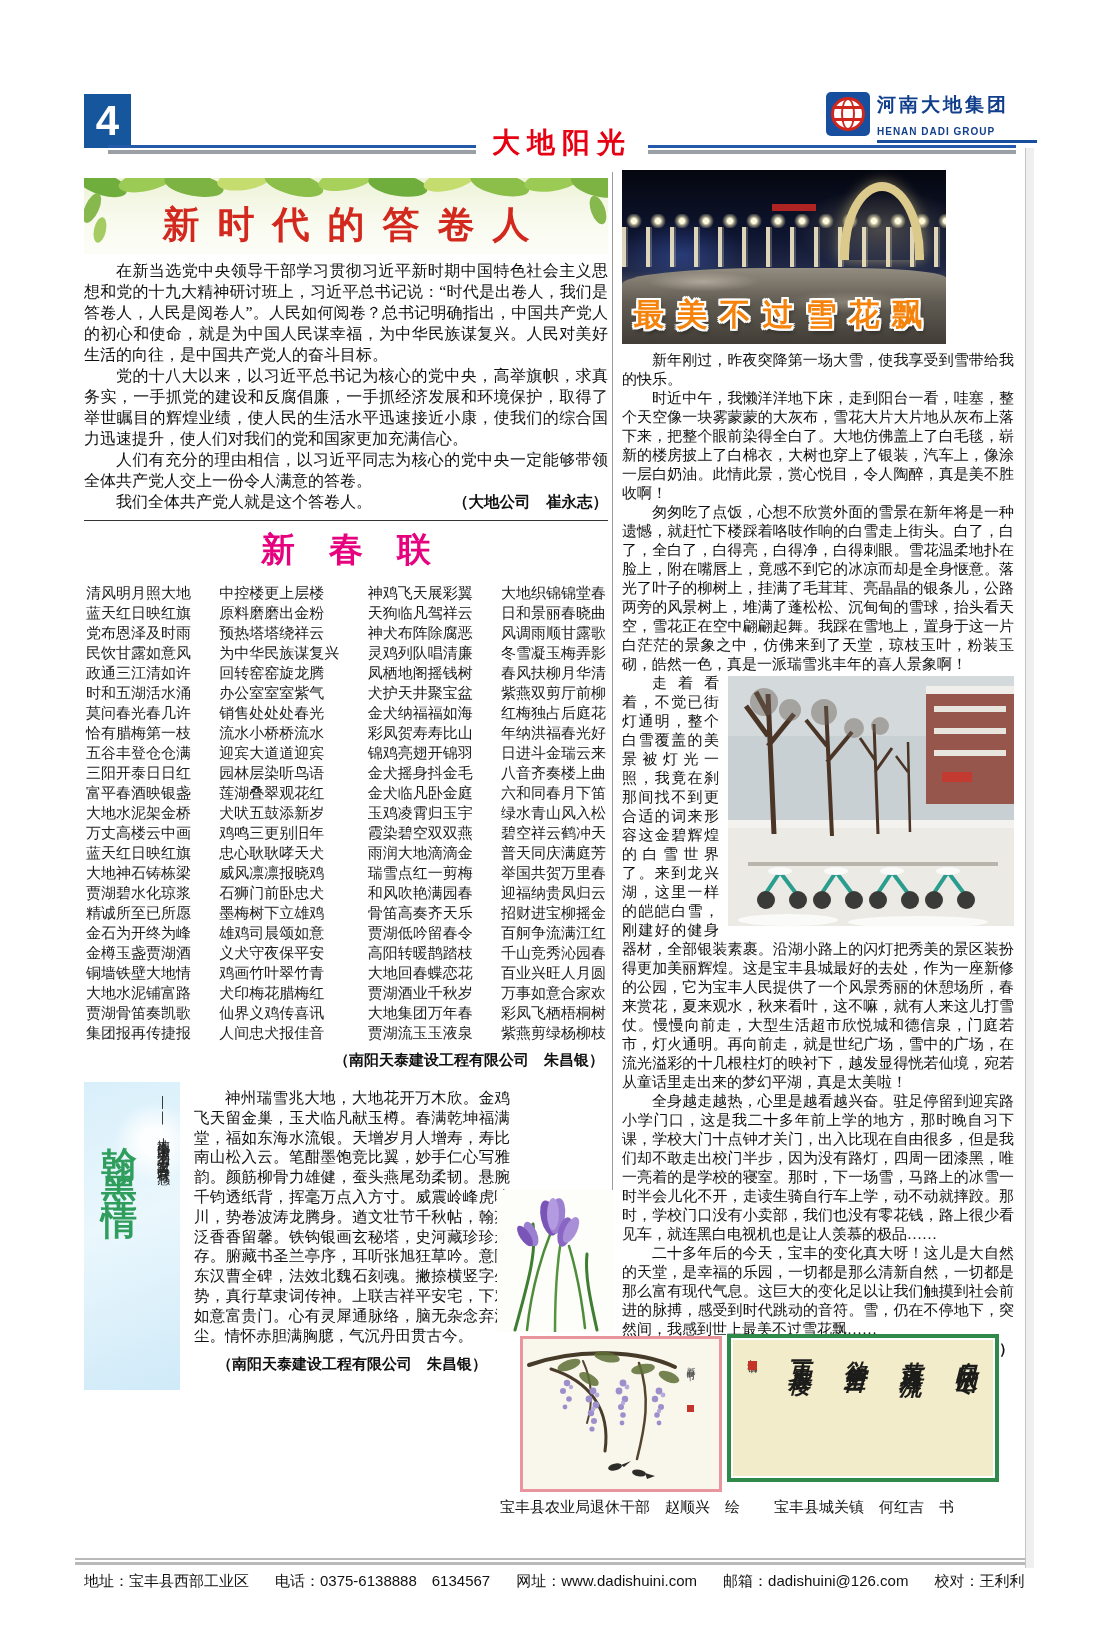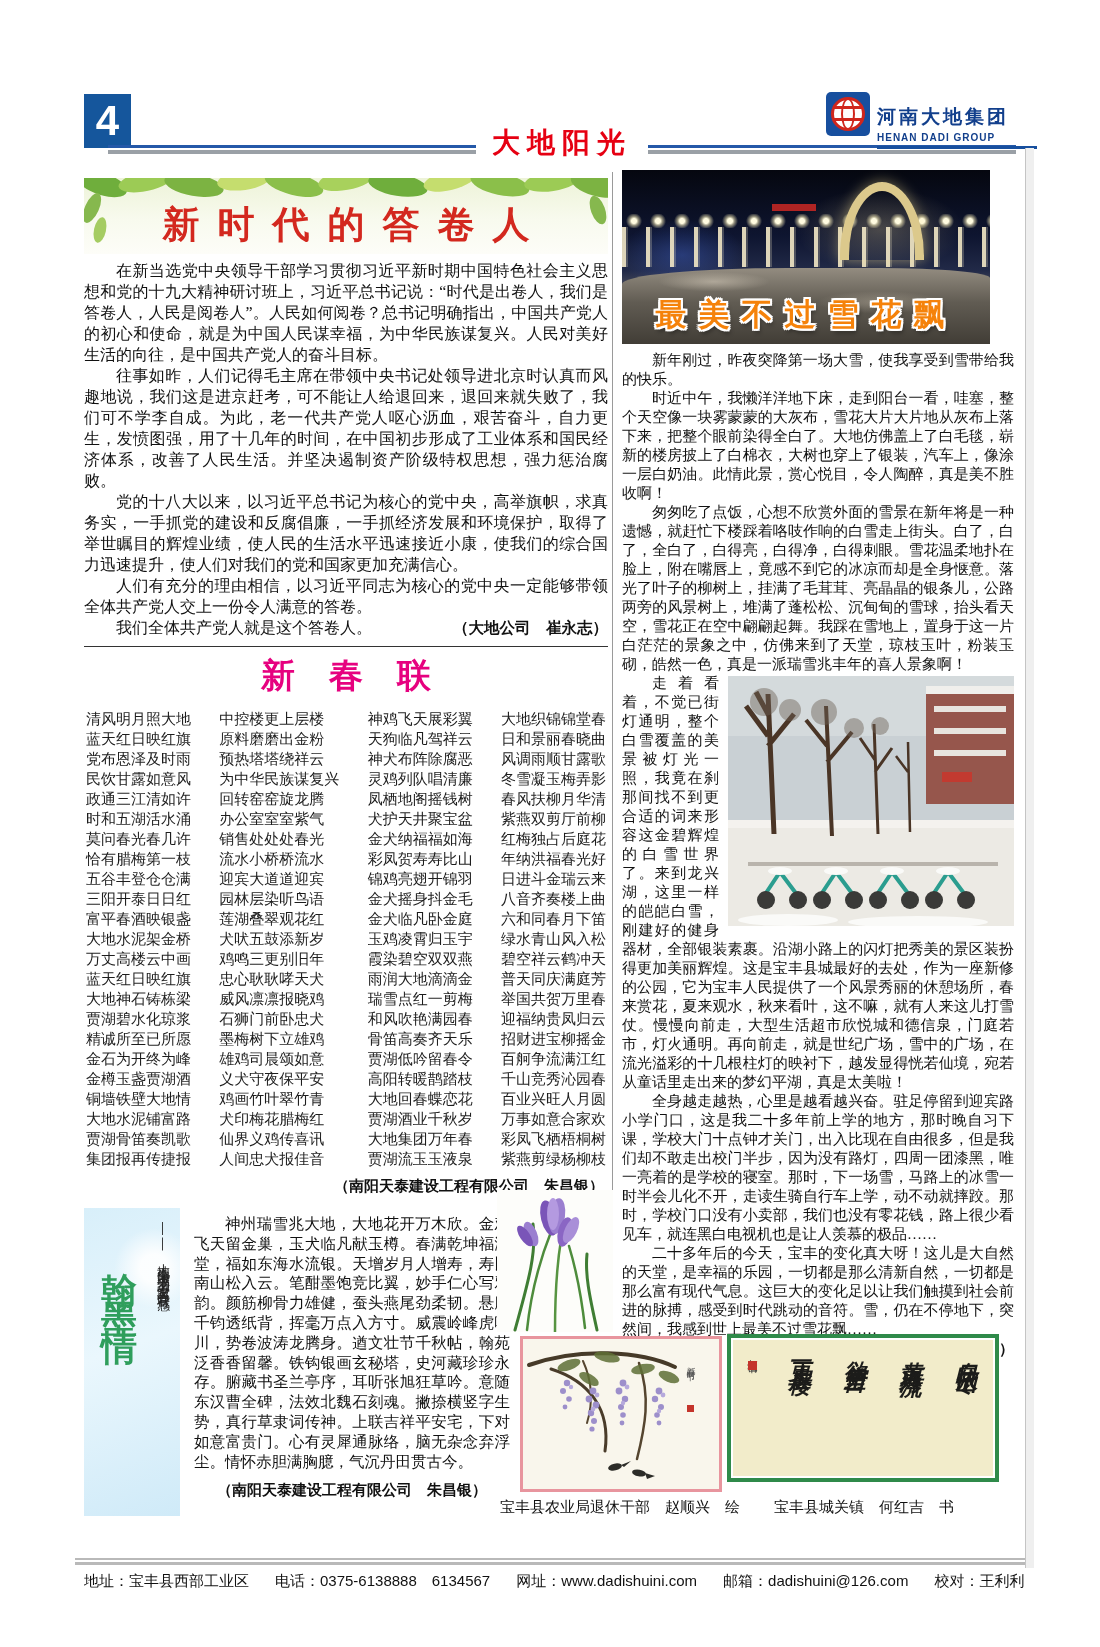--- a/index.html
+++ b/index.html
@@ -17,22 +17,22 @@
     letter-spacing:7px;transform:translateY(-6px);white-space:nowrap;}
   #logo{left:826px;top:92px;display:flex;gap:7px;align-items:flex-start;}
   .globe{width:44px;height:44px;background:#174f9e;border-radius:5px;position:relative;flex:none;}
   .globe .inner{position:absolute;left:5px;top:5px;width:34px;height:34px;border-radius:50%;
     background:#fff;border:3px solid #d0261d;box-sizing:border-box;}
   .globe .lat{position:absolute;left:7px;top:14px;width:30px;height:2.5px;background:#d0261d;}
   .globe .lat2{position:absolute;left:7px;top:26px;width:30px;height:2.5px;background:#d0261d;}
   .globe .lon{position:absolute;left:15px;top:6px;width:14px;height:32px;border:2.5px solid #d0261d;
     border-radius:50%;box-sizing:border-box;background:transparent;}
   .logo-text{display:flex;flex-direction:column;}
-  .logo-cn{color:#123f8c;font:bold 19px "Liberation Sans",sans-serif;letter-spacing:3px;white-space:nowrap;margin-top:12px;}
-  .logo-en{color:#123f8c;font:bold 10px "Liberation Sans",sans-serif;letter-spacing:1px;margin-top:2px;}
+  .logo-cn{color:#123f8c;font:bold 19px "Liberation Sans",sans-serif;letter-spacing:3px;white-space:nowrap;}
+  .logo-en{color:#123f8c;font:bold 10px "Liberation Sans",sans-serif;letter-spacing:1px;margin-top:8px;}
   .logo-bar{height:3px;background:#174f9e;margin-top:3px;width:160px;}
 
   
   #left-col{left:84px;top:178px;width:524px;}
   #divider{left:612px;top:172px;width:1px;height:1158px;background:#9a9a9a;}
   #right-col{left:622px;top:170px;width:392px;}
   #right-edge{left:1025px;top:148px;width:8px;height:1420px;background:#efefef;border-left:1px solid #c4c4c4;}
 
   
   .banner1{height:76px;position:relative;margin-bottom:6px;overflow:hidden;}
@@ -62,21 +62,21 @@
   .hanmo-chars{position:absolute;left:10px;top:36px;writing-mode:vertical-rl;
     font:bold 36px "Liberation Sans",sans-serif;color:#2f9e5c;letter-spacing:28px;}
   .hanmo-sub{position:absolute;right:8px;top:14px;writing-mode:vertical-rl;
     font-size:13px;color:#222;letter-spacing:2.5px;font-family:"Liberation Sans",sans-serif;}
   .hanmo-main{width:316px;flex:none;padding:6px 0 0 14px;}
   .hanmo-main p{margin:0;font-size:15.5px;line-height:19.8px;text-align:justify;text-indent:2em;}
   .hanmo-credit{margin-top:10px;text-align:center;font-family:"Liberation Sans",sans-serif;
     font-weight:bold;font-size:15px;}
 
   
-  .photo1{width:368px;height:174px;position:relative;overflow:hidden;margin-bottom:7px;
+  .photo1{width:324px;height:174px;position:relative;overflow:hidden;margin-bottom:7px;
     background:
       radial-gradient(90px 50px at 60px 85px,rgba(70,110,230,.35),transparent 70%),
       radial-gradient(120px 60px at 258px 60px,rgba(255,230,160,.25),transparent 70%),
       linear-gradient(180deg,#05070f 0%,#0e1530 38%,#222a48 58%,#3a3f55 64%);}
   .lamps{position:absolute;left:0;right:0;top:44px;height:14px;
     background-image:radial-gradient(circle at 12px 7px,#fffbe0 0 2.5px,rgba(255,244,190,.55) 4.5px,rgba(255,244,190,0) 8px);
     background-size:24px 14px;background-repeat:repeat-x;}
   .pillars{position:absolute;left:0;right:0;top:57px;height:40px;
     background:repeating-linear-gradient(90deg,rgba(238,228,196,.92) 0 4px,rgba(238,228,196,.25) 4px 6px,transparent 6px 24px);}
   .arch{position:absolute;left:218px;top:12px;width:84px;height:78px;border:9px solid #dcc98c;border-bottom:none;
@@ -170,21 +170,20 @@
         <ellipse cx="8" cy="30" rx="7" ry="16" fill="#86b84e" transform="rotate(24 8 30)"></ellipse>
         <ellipse cx="16" cy="52" rx="6" ry="13" fill="#a5cc62" transform="rotate(12 16 52)"></ellipse>
         <ellipse cx="514" cy="32" rx="7" ry="15" fill="#86b84e" transform="rotate(-20 514 32)"></ellipse>
       </g>
     </svg>
     <div class="art-title">新时代的答卷人</div>
   </div>
 
   <div class="body16">
       <p>在新当选党中央领导干部学习贯彻习近平新时期中国特色社会主义思想和党的十九大精神研讨班上，习近平总书记说：“时代是出卷人，我们是答卷人，人民是阅卷人”。人民如何阅卷？总书记明确指出，中国共产党人的初心和使命，就是为中国人民谋幸福，为中华民族谋复兴。人民对美好生活的向往，是中国共产党人的奋斗目标。</p>
-      <p>往事如昨，人们记得毛主席在带领中央书记处领导进北京时认真而风趣地说，我们这是进京赶考，可不能让人给退回来，退回来就失败了，我们可不学李自成。为此，老一代共产党人呕心沥血，艰苦奋斗，自力更生，发愤图强，用了十几年的时间，在中国初步形成了工业体系和国民经济体系，改善了人民生活。并坚决遏制资产阶级特权思想，强力惩治腐败。</p>
       <p>党的十八大以来，以习近平总书记为核心的党中央，高举旗帜，求真务实，一手抓党的建设和反腐倡廉，一手抓经济发展和环境保护，取得了举世瞩目的辉煌业绩，使人民的生活水平迅速接近小康，使我们的综合国力迅速提升，使人们对我们的党和国家更加充满信心。</p>
       <p>人们有充分的理由相信，以习近平同志为核心的党中央一定能够带领全体共产党人交上一份令人满意的答卷。</p>
     </div>
   <div class="body16">
     <p>
       <span>我们全体共产党人就是这个答卷人。</span>
       <span class="inline-credit">（大地公司　崔永志）</span>
     </p>
   </div>
 

